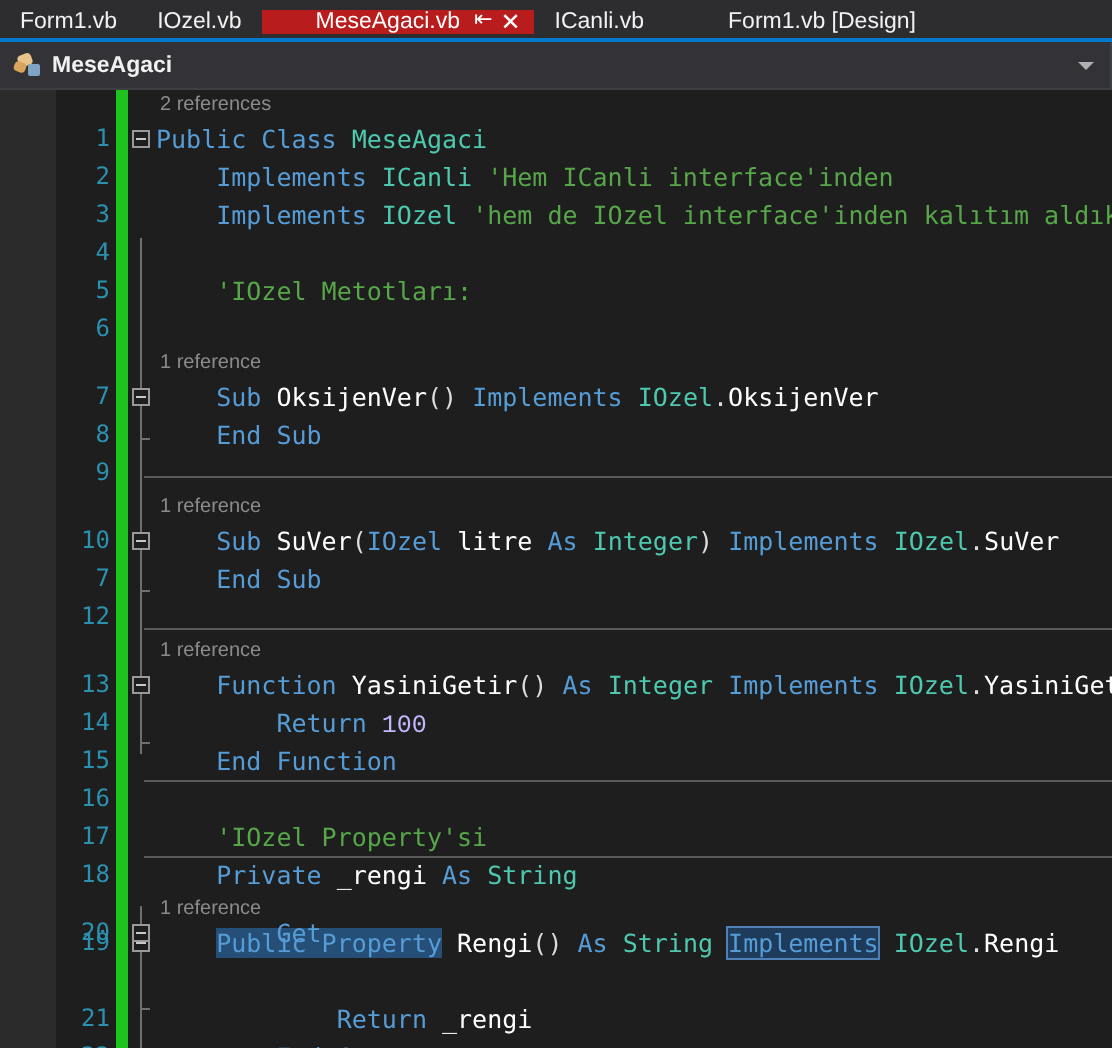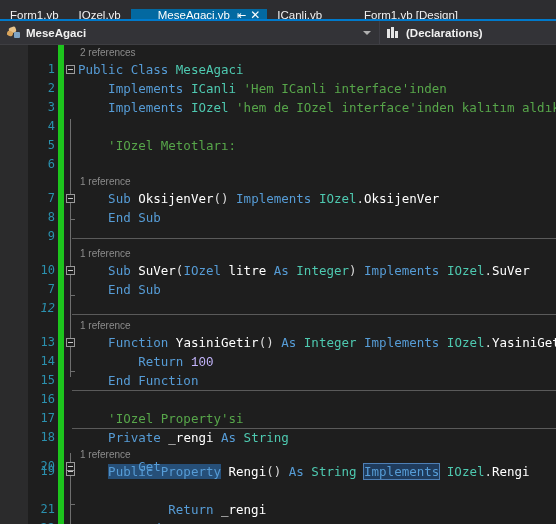--- a/index.html
+++ b/index.html
@@ -7,31 +7,31 @@
     width:556px;height:524px;overflow:hidden;
     background:#1E1E1E;
     font-family:"Liberation Sans", sans-serif;
     -webkit-font-smoothing:antialiased;
   }
   #app{position:relative;width:556px;height:524px;background:#1E1E1E;}
 
   
   .tabbar{
     position:relative;height:21px;background:#2D2D30;
-    display:flex;align-items:flex-end;text-decoration:underline;
+    display:flex;align-items:center;
   }
   .tab{
     display:flex;align-items:center;
     padding:0 10px;
     font-size:11.5px;color:#F1F1F1;
     white-space:nowrap;
     background:#2D2D30;
   }
   .tab.active{
-    background:#0369a1;color:#FFFFFF;
+    background:#b91c1c;color:#FFFFFF;
     padding-right:4px;
     padding-left:27px;
   }
   .tab-label{pointer-events:none;}
   .tab .pin{
     margin-left:7px;font-size:11px;color:#FFFFFF;line-height:1;
     display:inline-block;transform:scaleX(-1);
   }
   .tab .close{
     margin-left:4px;margin-right:3px;font-size:12px;color:#FFFFFF;line-height:1;
@@ -182,28 +182,20 @@
     <div class="nav-left">
       <span class="class-icon">
         <span class="blob b1"></span>
           <span class="blob b2"></span>
           <span class="blob b3"></span>
       </span>
       <span class="nav-text">MeseAgaci</span>
       <span class="nav-caret"></span>
     </div>
     <div class="nav-sep"></div>
-    <div class="nav-right">
-      <span class="decl-icon">
-          <i></i>
-          <i></i>
-          <i></i>
-        </span>
-      <span class="nav-text">(Declarations)</span>
-    </div>
   </div>
 
   <div class="editor">
     <div class="margin-dark"></div>
     <div class="change-bar" style="top:0px;height:479px;"></div>
 
     <div class="code-layer">
 
       <div class="guide" style="top:74px;height:258px;"></div>
       <div class="guide" style="top:408px;height:90px;"></div>
@@ -280,21 +272,21 @@
         <div class="lnum">10</div>
         <div class="fold" style="top:5px;"></div>
         <div class="code">    <span class="kw">Sub</span> <span class="id">SuVer</span><span class="punc">(</span><span class="kw">IOzel</span> <span class="id">litre</span> <span class="kw">As</span> <span class="type">Integer</span><span class="punc">)</span> <span class="kw">Implements</span> <span class="type">IOzel</span><span class="punc">.</span><span class="id">SuVer</span></div>
       </div>
 
       <div class="row" style="position:absolute;top:235px;left:0;right:0;">
         <div class="lnum">7</div>
         <div class="code">    <span class="kw">End Sub</span></div>
       </div>
 
-      <div class="row" style="position:absolute;top:254px;left:0;right:0;font-style:italic;">
+      <div class="row" style="position:absolute;top:254px;left:0;right:0;">
         <div class="lnum">12</div>
         <div class="code"> </div>
       </div>
 
       <div class="row lens" style="position:absolute;top:273px;left:0;right:0;">
         <div class="lens-text">1 reference</div>
       </div>
 
       <div class="row" style="position:absolute;top:288px;left:0;right:0;">
         <div class="lnum">13</div>

